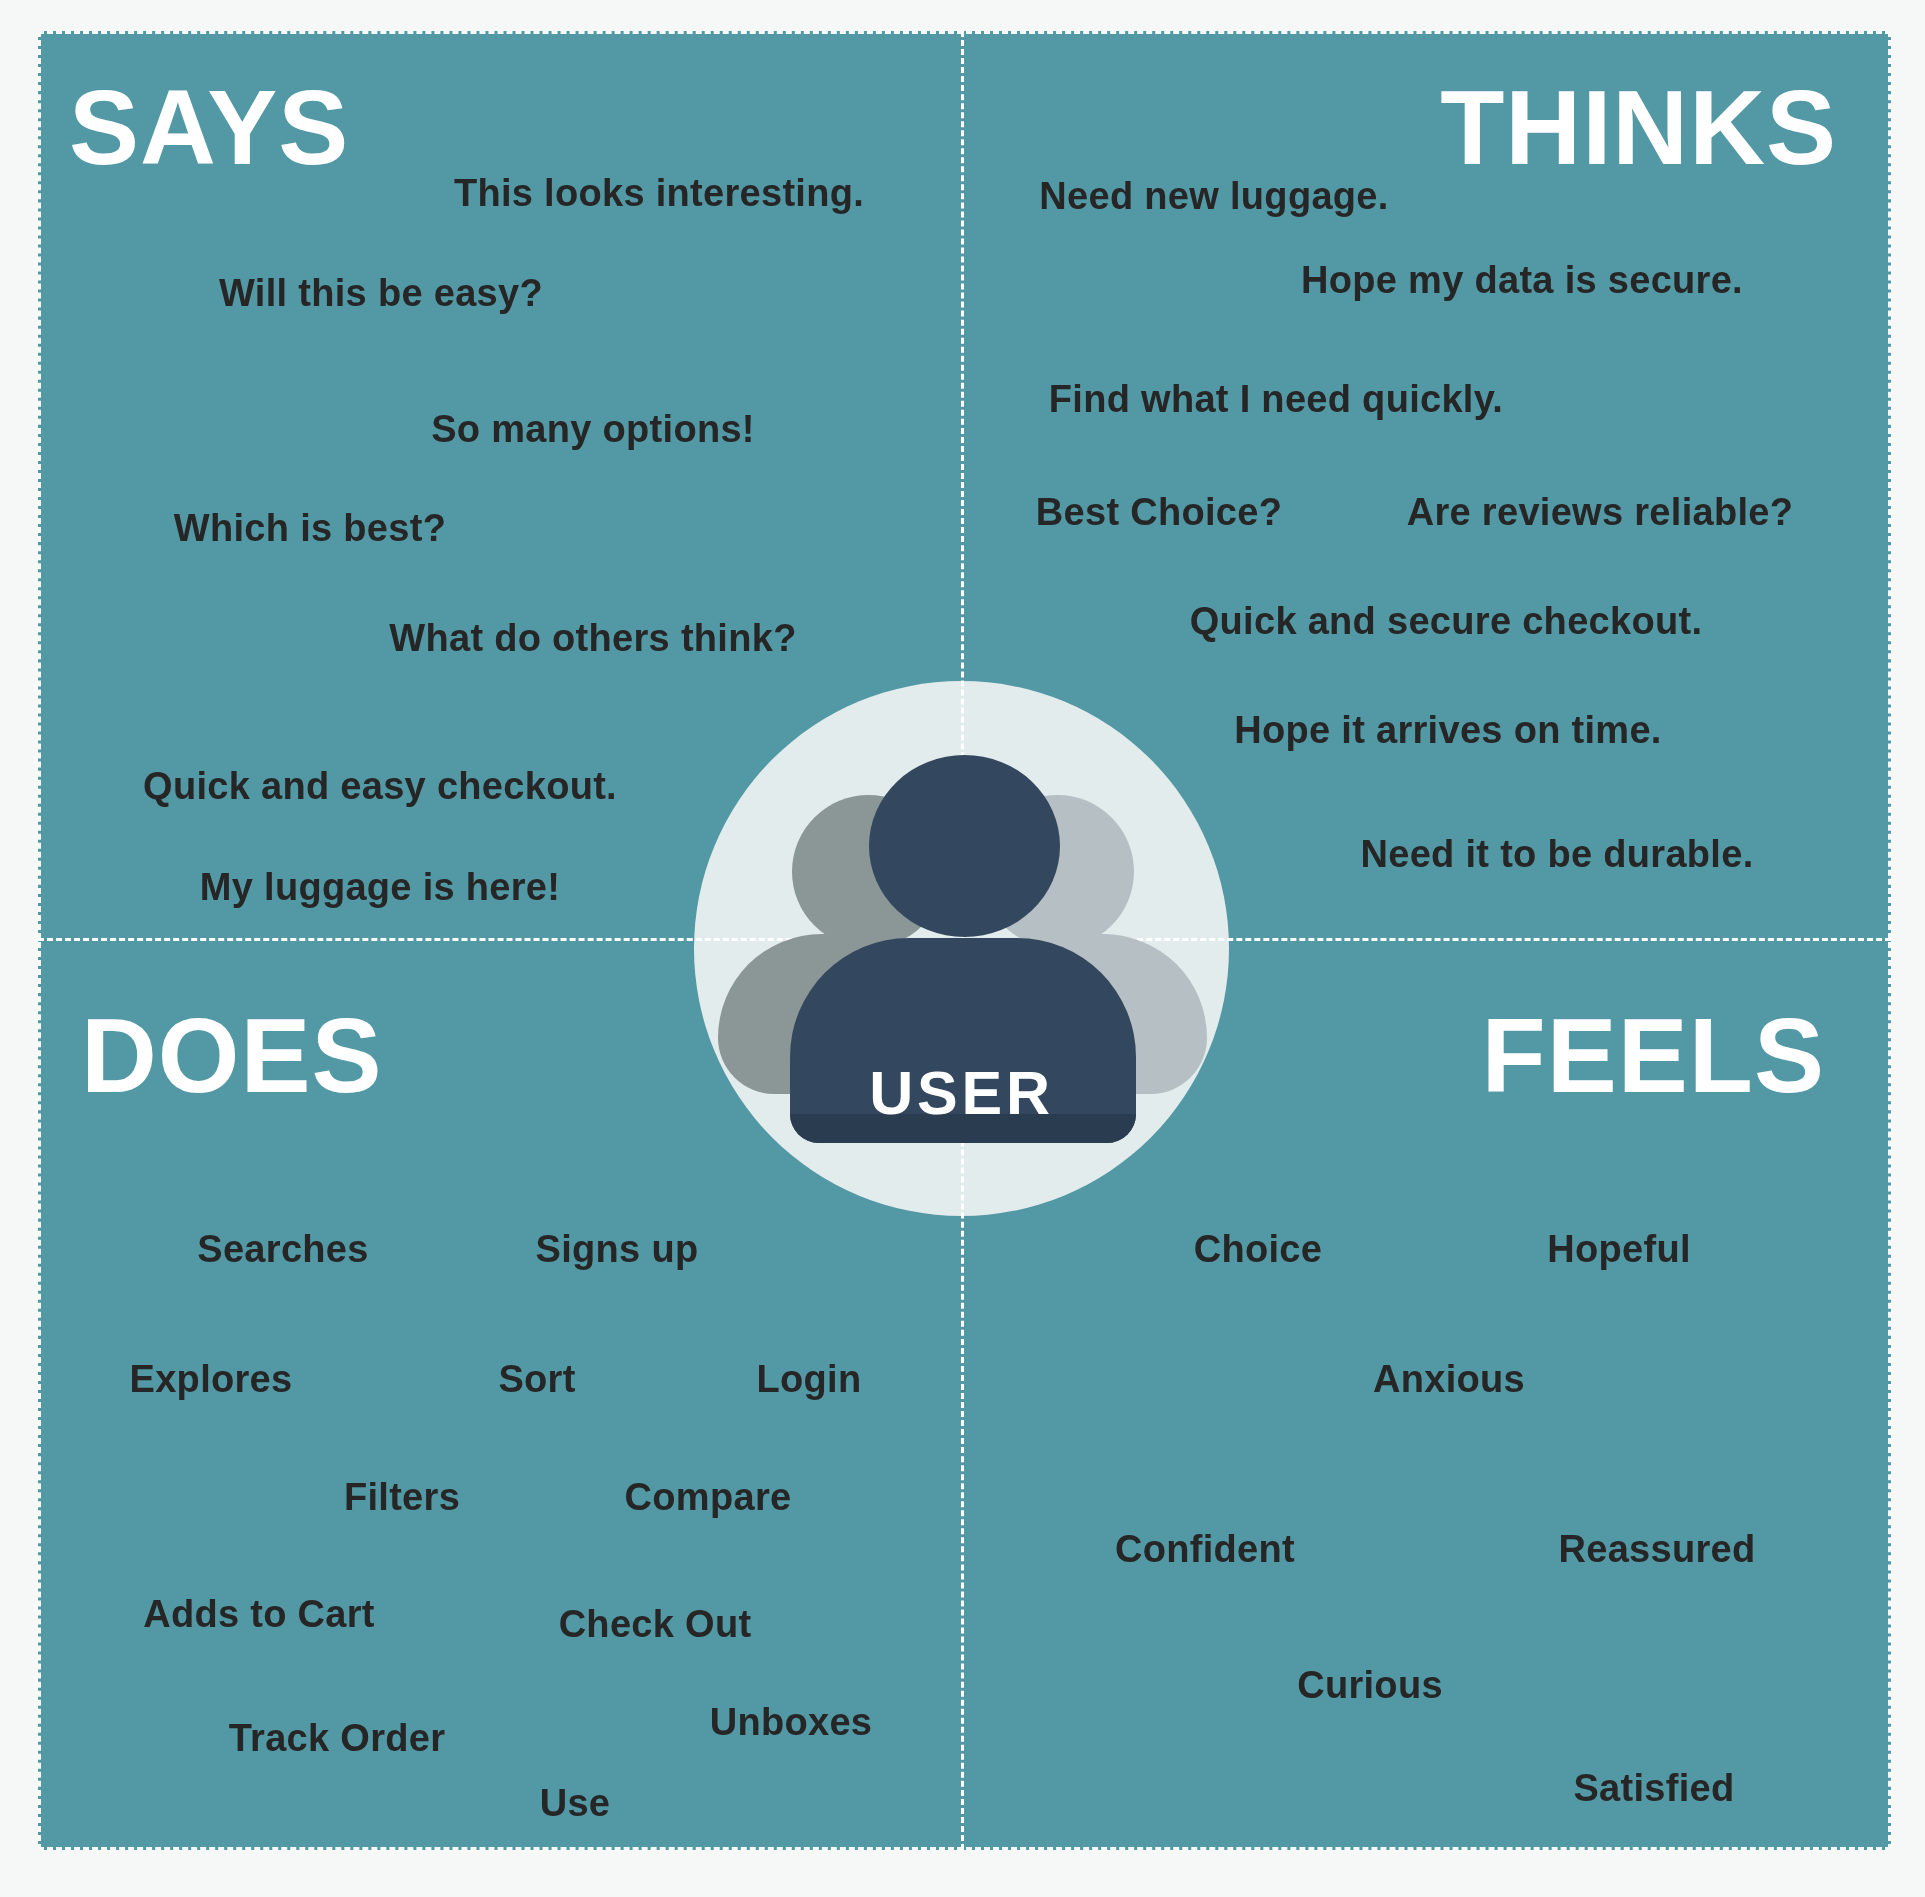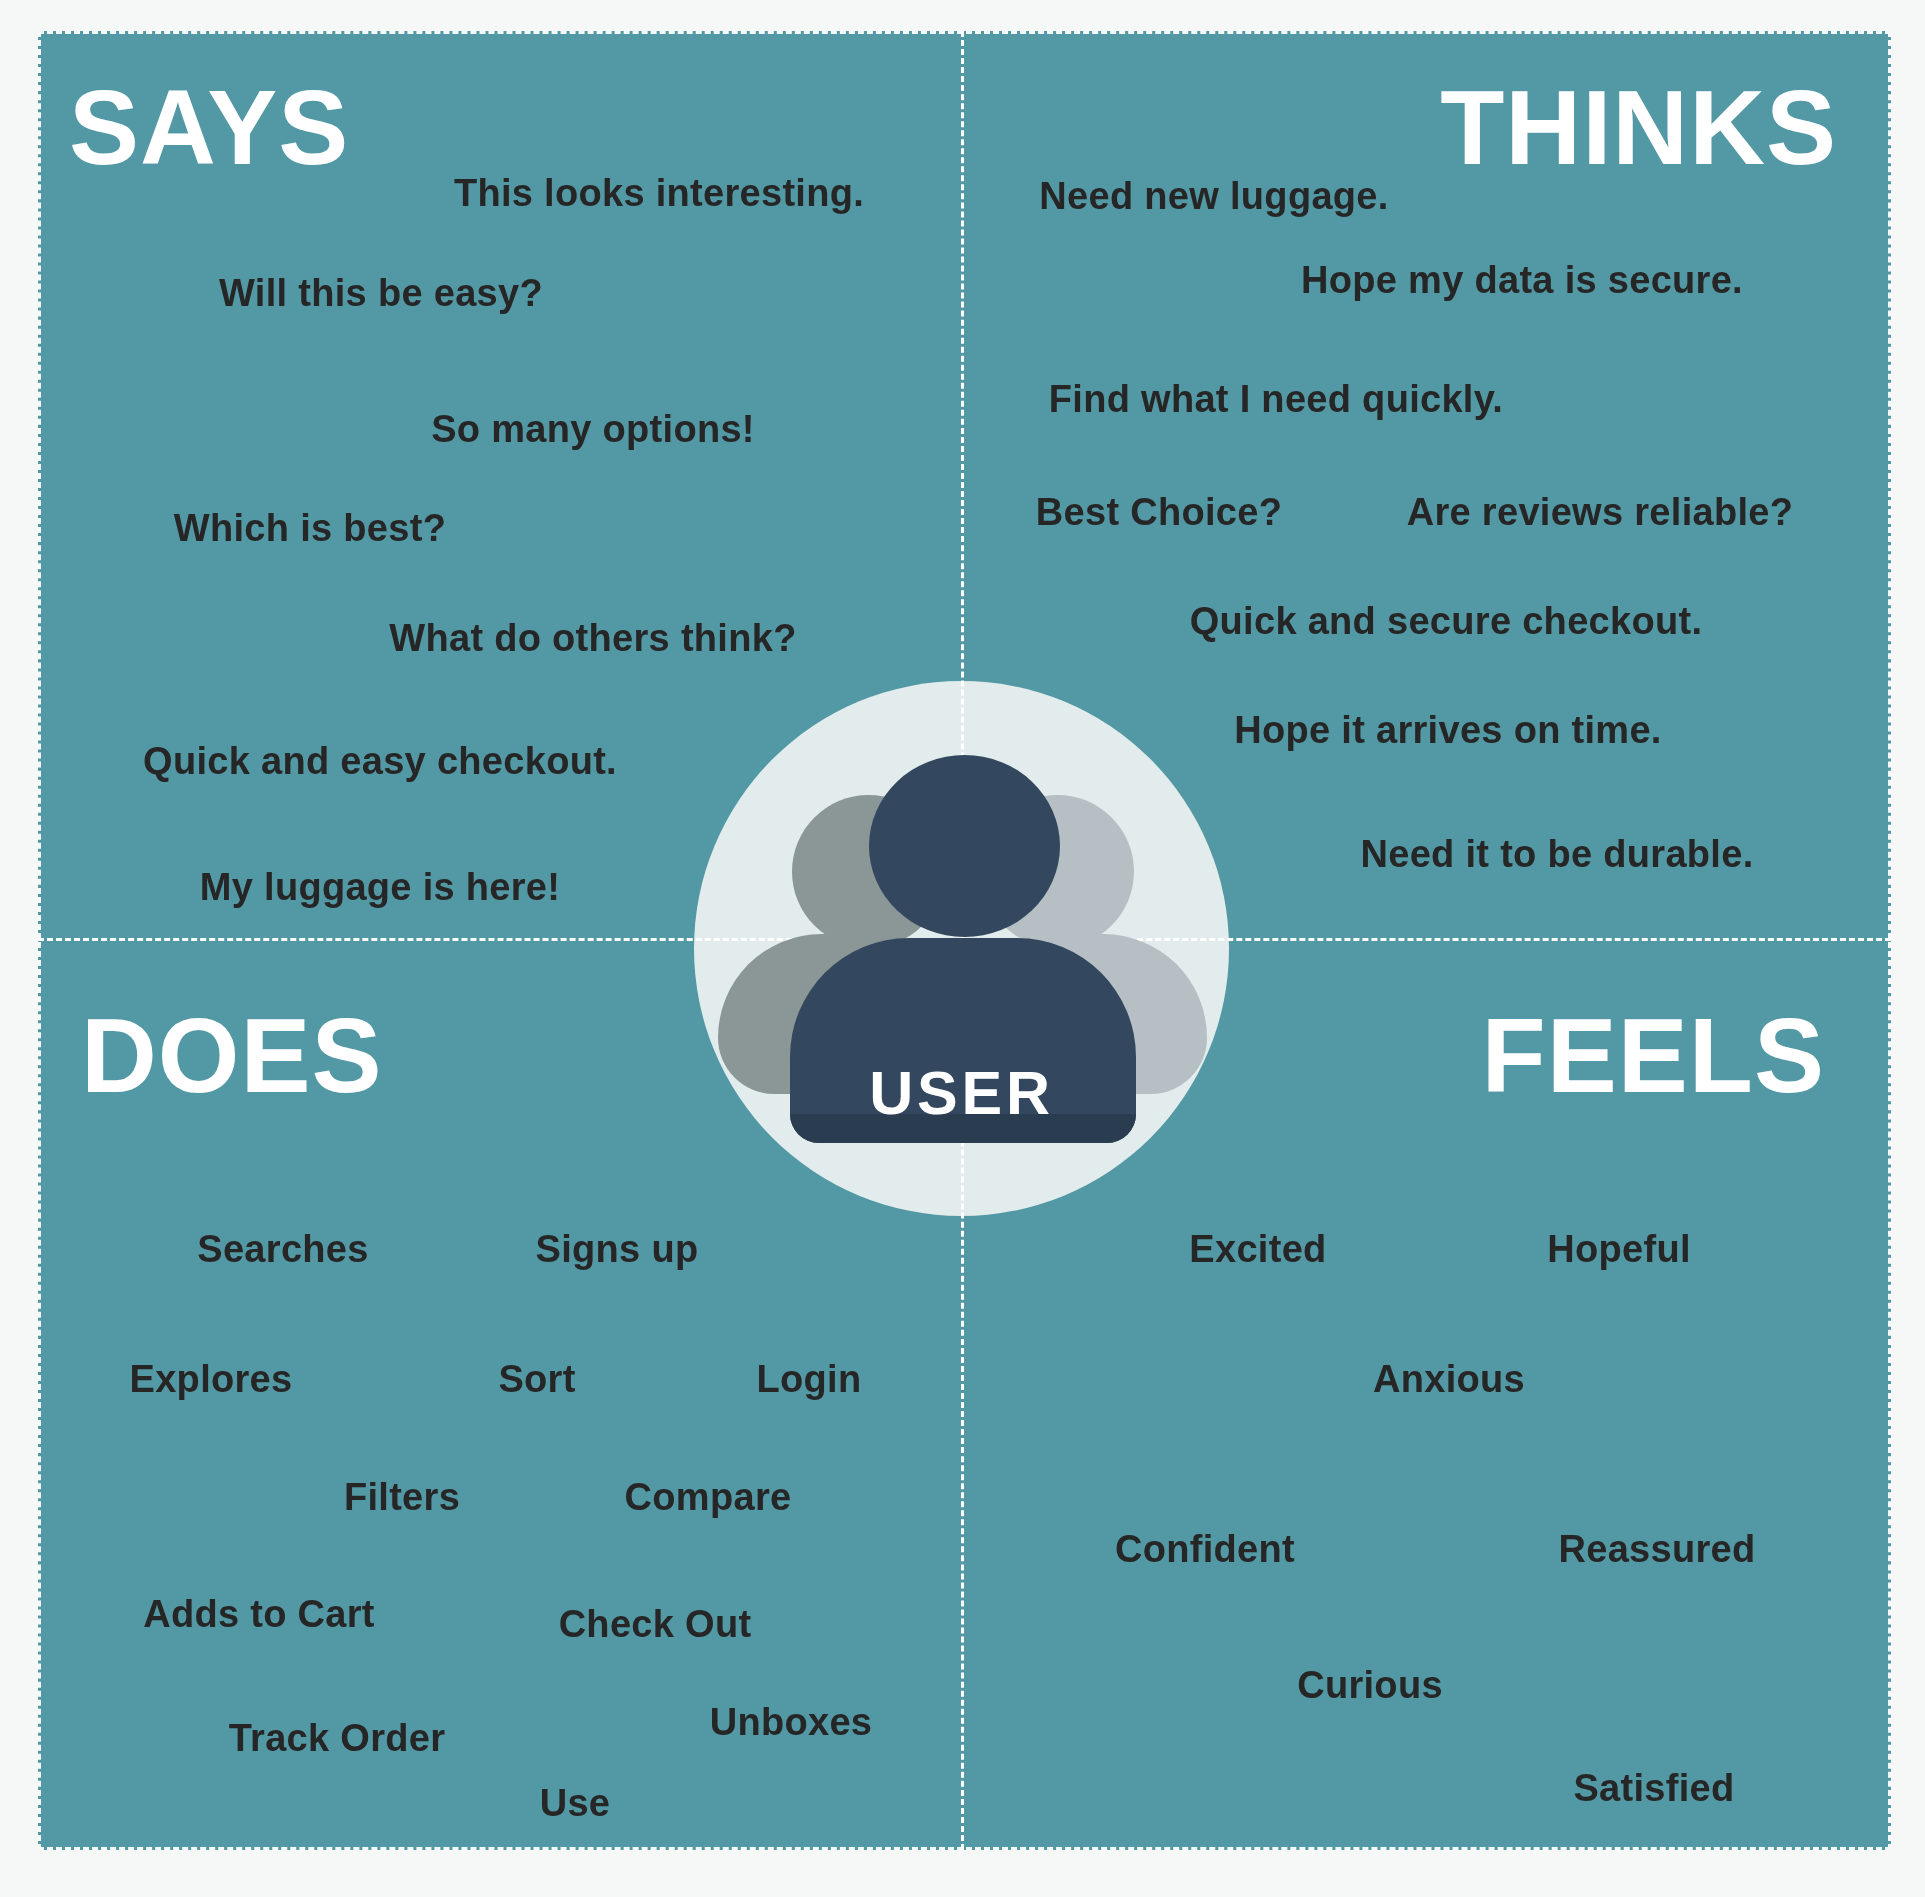--- a/index.html
+++ b/index.html
@@ -90,21 +90,21 @@
     <div class="quad-title title-says">SAYS</div>
     <div class="quad-title title-thinks">THINKS</div>
     <div class="quad-title title-does">DOES</div>
     <div class="quad-title title-feels">FEELS</div>
     <div id="items-layer">
         <span class="q-item" style="left: 659px; top: 193px;">This looks interesting.</span>
         <span class="q-item" style="left: 381px; top: 293px;">Will this be easy?</span>
         <span class="q-item" style="left: 593px; top: 429px;">So many options!</span>
         <span class="q-item" style="left: 310px; top: 528px;">Which is best?</span>
         <span class="q-item" style="left: 593px; top: 638px;">What do others think?</span>
-        <span class="q-item" style="left: 380px; top: 761px;">Quick and easy checkout.</span>
+        <span class="q-item" style="left: 380px; top: 786px;">Quick and easy checkout.</span>
         <span class="q-item" style="left: 380px; top: 887px;">My luggage is here!</span>
         <span class="q-item" style="left: 1214px; top: 196px;">Need new luggage.</span>
         <span class="q-item" style="left: 1522px; top: 280px;">Hope my data is secure.</span>
         <span class="q-item" style="left: 1276px; top: 399px;">Find what I need quickly.</span>
         <span class="q-item" style="left: 1159px; top: 512px;">Best Choice?</span>
         <span class="q-item" style="left: 1600px; top: 512px;">Are reviews reliable?</span>
         <span class="q-item" style="left: 1446px; top: 621px;">Quick and secure checkout.</span>
         <span class="q-item" style="left: 1448px; top: 730px;">Hope it arrives on time.</span>
         <span class="q-item" style="left: 1557px; top: 854px;">Need it to be durable.</span>
         <span class="q-item" style="left: 283px; top: 1249px;">Searches</span>
@@ -112,21 +112,21 @@
         <span class="q-item" style="left: 211px; top: 1379px;">Explores</span>
         <span class="q-item" style="left: 537px; top: 1379px;">Sort</span>
         <span class="q-item" style="left: 809px; top: 1379px;">Login</span>
         <span class="q-item" style="left: 402px; top: 1497px;">Filters</span>
         <span class="q-item" style="left: 708px; top: 1497px;">Compare</span>
         <span class="q-item" style="left: 259px; top: 1614px;">Adds to Cart</span>
         <span class="q-item" style="left: 619px; top: 1624px; margin-left: 36px;">Check Out</span>
         <span class="q-item" style="left: 337px; top: 1738px;">Track Order</span>
         <span class="q-item" style="left: 791px; top: 1722px;">Unboxes</span>
         <span class="q-item" style="left: 575px; top: 1803px;">Use</span>
-        <span class="q-item" style="left: 1258px; top: 1249px;">Excited</span>
+        <span class="q-item" style="left: 1258px; top: 1249px;">Choice</span>
         <span class="q-item" style="left: 1619px; top: 1249px;">Hopeful</span>
         <span class="q-item" style="left: 1449px; top: 1379px;">Anxious</span>
         <span class="q-item" style="left: 1205px; top: 1549px;">Confident</span>
         <span class="q-item" style="left: 1657px; top: 1549px;">Reassured</span>
         <span class="q-item" style="left: 1370px; top: 1685px;">Curious</span>
         <span class="q-item" style="left: 1654px; top: 1788px;">Satisfied</span>
       </div>
   </div>
 
 </div>

